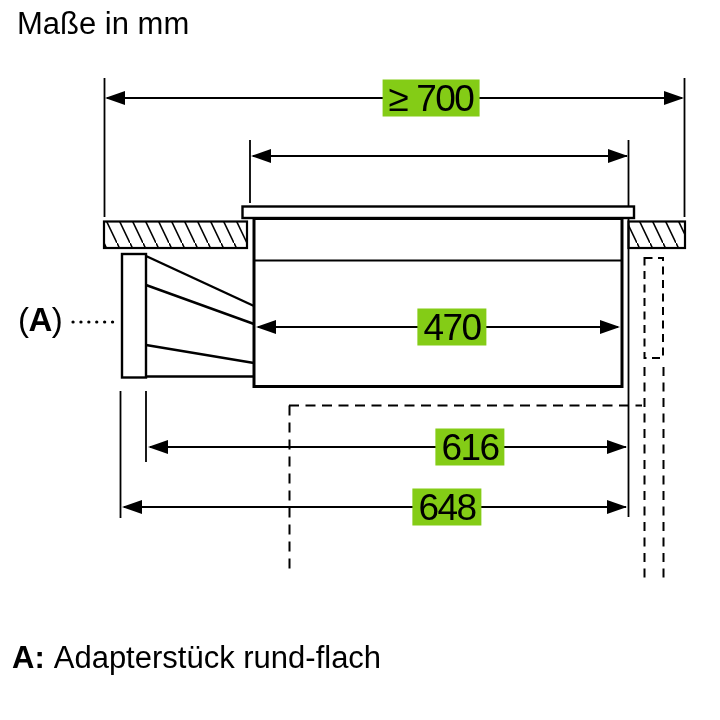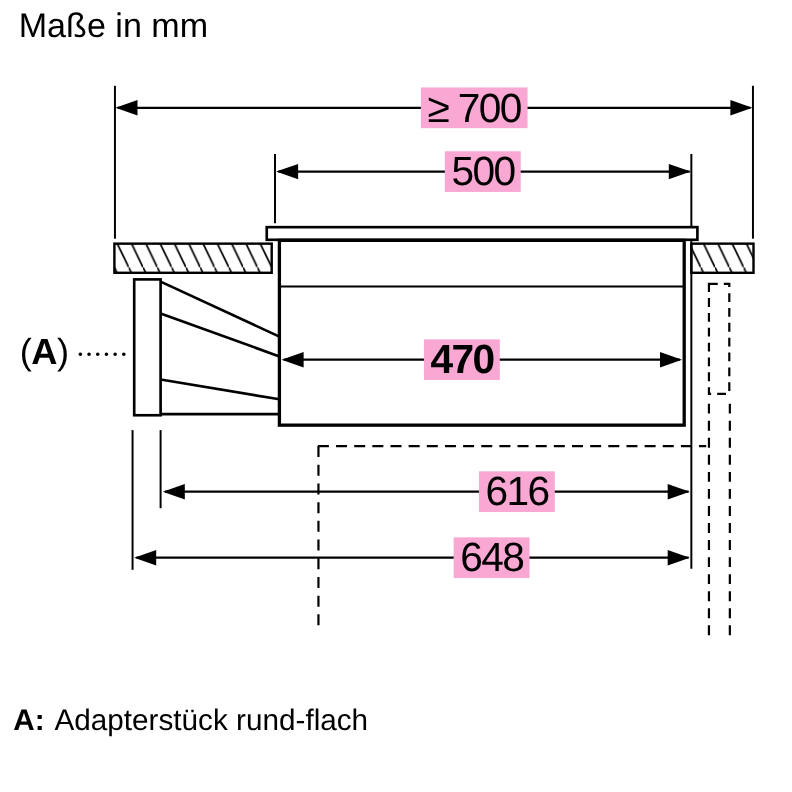--- a/index.html
+++ b/index.html
@@ -25,42 +25,42 @@
     line-height: 1.15;
     color: #000;
     white-space: nowrap;
   }
   .dim-label {
     position: absolute;
     transform: translate(-50%, -50%);
     font-size: 37px;
     letter-spacing: -1.5px;
     line-height: 1;
-    background: #f9a8d4;
+    background: #84cc16;
     padding: 0 6px;
     white-space: nowrap;
     color: #000;
   }
   .callout-label {
     position: absolute;
     left: 18px;
     top: 320px;
     transform: translateY(-52%);
     font-size: 33px;
     letter-spacing: -0.5px;
     line-height: 1;
     white-space: nowrap;
     color: #000;
   }
   .callout-label .letter { font-weight: bold; }
   .legend-caption {
     position: absolute;
     left: 12px;
     top: 640px;
-    font-size: 27px;
+    font-size: 31px;
     line-height: 1.15;
     white-space: nowrap;
     color: #000;
   }
   .legend-caption .key { font-weight: bold; margin-right: 9px; }
 </style>
 </head>
 <body>
 
 <div class="page">
@@ -129,22 +129,21 @@
 
     <g>
       <line x1="120.5" y1="391" x2="120.5" y2="518" stroke="#000" stroke-width="1.8"></line>
       <line x1="124" y1="507" x2="626" y2="507" stroke="#000" stroke-width="2"></line>
       <polygon points="122,507 142,500 142,514" fill="#000"></polygon>
       <polygon points="627,507 607,500 607,514" fill="#000"></polygon>
     </g>
   </svg>
 
   <div class="dim-label" style="left:431px; top:98px;">≥ 700</div>
-  <div class="dim-label" style="left:439px; top:156px;">500</div>
-  <div class="dim-label" style="left:420px; top:327px;font-weight:bold;">470</div>
+  <div class="dim-label" style="left:452px; top:327px;">470</div>
   <div class="dim-label" style="left:438px; top:447px;margin-left:32px;">616</div>
   <div class="dim-label" style="left:447px; top:507px;">648</div>
 
   <div class="callout-label"><span>(</span><span class="letter">A</span><span>)</span></div>
 
   <div class="legend-caption"><span class="key">A:</span><span>Adapterstück rund-flach</span></div>
 
 </div>
 
 </body></html>

